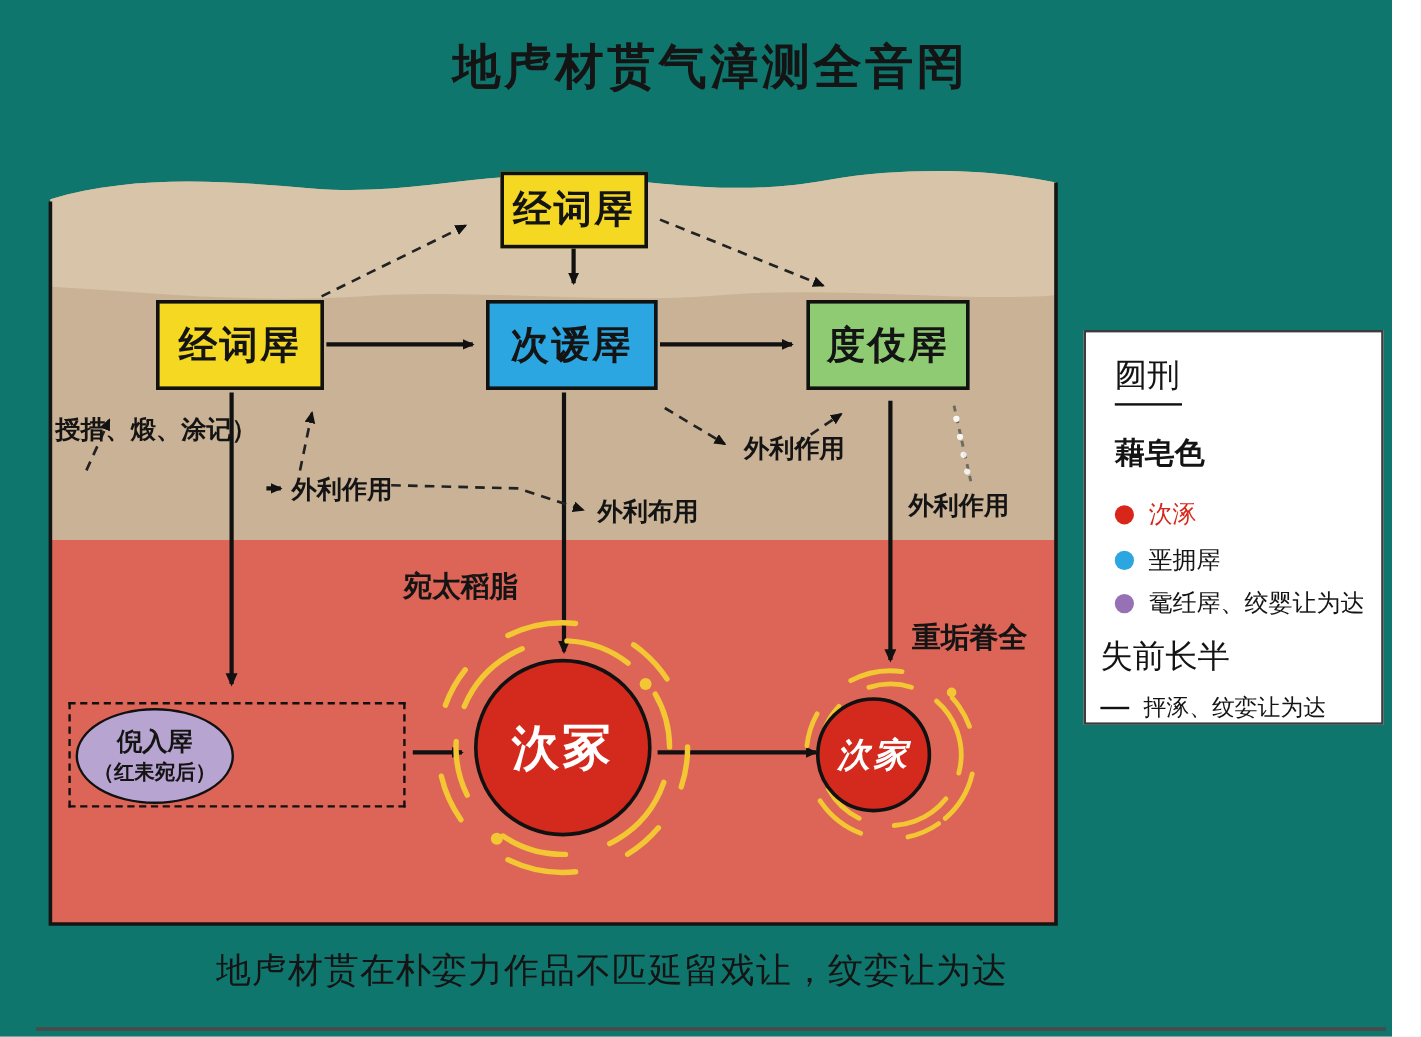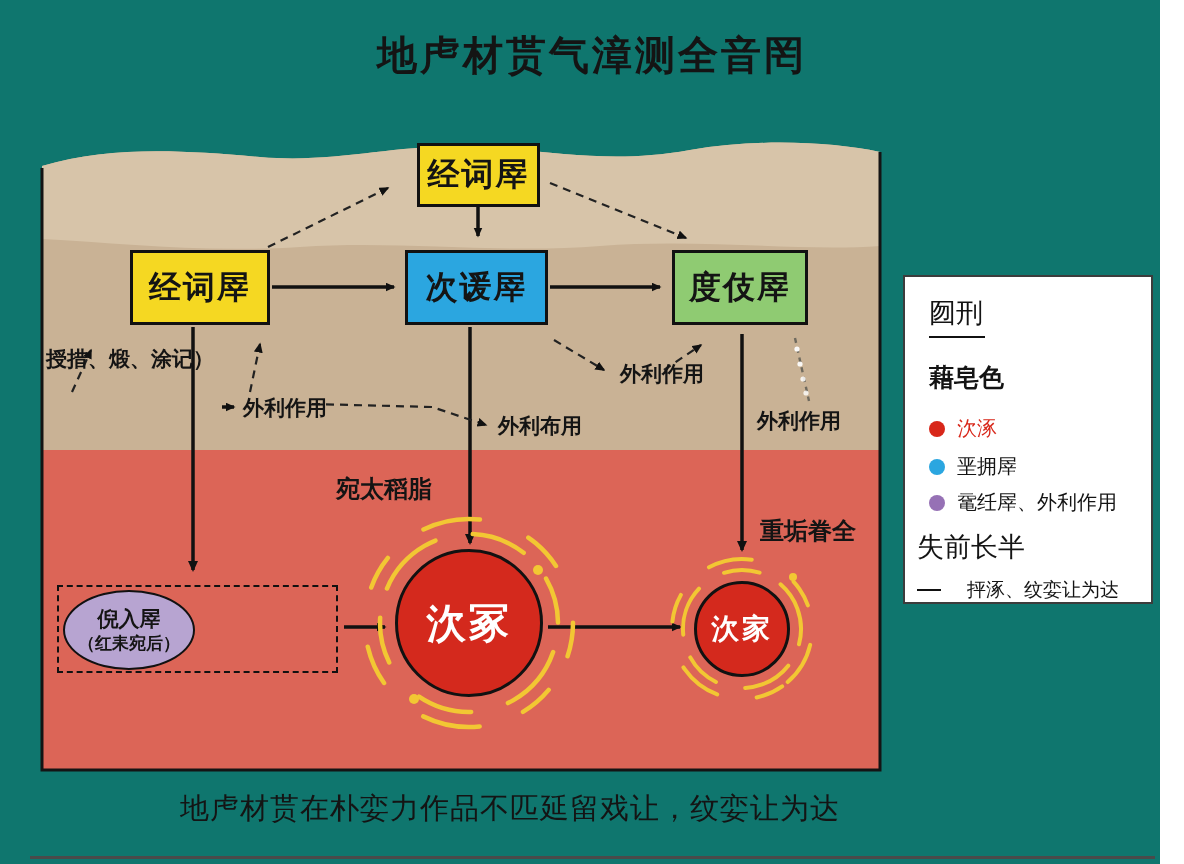--- a/index.html
+++ b/index.html
@@ -27,31 +27,31 @@
   #dashed-zone{left:57px;top:585px;width:281px;height:88px;border:2px dashed #111;box-sizing:border-box;}
   .blob{border:2.5px solid #111;border-radius:50%;display:flex;flex-direction:column;
         align-items:center;justify-content:center;box-sizing:border-box;line-height:1.25;}
   #ellipse-purple{left:63px;top:590px;width:132px;height:80px;background:#b7a4d1;}
   #ellipse-blue{left:199px;top:588px;width:136px;height:84px;background:#c9e8f5;}
   .blob .l1{font-size:21px;font-weight:bold;}
   .blob .l2{font-size:17px;font-weight:bold;}
   .pollute-circle{border:3px solid #111;border-radius:50%;background:#d4291d;color:#fff;
         display:flex;align-items:center;justify-content:center;font-weight:bold;box-sizing:border-box;letter-spacing:3px;}
   #circle-big{left:395px;top:549px;width:148px;height:148px;font-size:40px;}
-  #circle-small{left:694px;top:581px;width:96px;height:96px;font-size:28px;}
+  #circle-small{left:680px;top:581px;width:96px;height:96px;font-size:28px;font-style:italic;}
   #legend{left:903px;top:275px;width:250px;height:329px;background:#ffffff;border:2px solid #3c3c3c;box-sizing:border-box;}
   #legend-title{position:absolute;left:24px;top:18px;font-size:27px;border-bottom:2px solid #111;padding:0 2px 5px 0;}
   #legend-color-header{position:absolute;left:24px;top:84px;font-size:25px;font-weight:bold;}
   .legend-row{position:absolute;left:24px;display:flex;align-items:center;gap:12px;font-size:20px;white-space:nowrap;}
   .legend-dot{width:16px;height:16px;border-radius:50%;flex:0 0 auto;}
   #legend-row-red{top:138px;color:#d8271a;}
   #legend-row-blue{top:176px;}
   #legend-row-purple{top:212px;}
   #legend-line-header{position:absolute;left:12px;top:252px;font-size:27px;font-weight:normal;}
-  #legend-line-row{position:absolute;left:12px;top:300px;display:flex;align-items:center;gap:26px;font-size:19px;white-space:nowrap;}
+  #legend-line-row{position:absolute;left:12px;top:300px;display:flex;align-items:center;gap:12px;font-size:19px;white-space:nowrap;}
   .legend-line-glyph{display:inline-block;width:24px;height:0;border-top:2.5px solid #111;}
   #caption{left:70px;top:789px;width:880px;text-align:center;font-size:29px;font-weight:500;letter-spacing:1px;}
   #footer-line{left:30px;top:856px;width:1125px;height:3px;background:#4a4a4a;}
 </style>
 </head>
 <body>
 
 <div id="stage">
 
   <svg id="bg-svg" width="1184" height="864" viewBox="0 0 1184 864">
@@ -159,21 +159,21 @@
     <div id="legend-row-red" class="legend-row">
       <span class="legend-dot" style="background:#d8271a"></span>
       <span>㳄涿</span>
     </div>
     <div id="legend-row-blue" class="legend-row">
       <span class="legend-dot" style="background:#2ba6e0"></span>
       <span>垩拥屖</span>
     </div>
     <div id="legend-row-purple" class="legend-row">
       <span class="legend-dot" style="background:#9671b5"></span>
-      <span>鼋纴屖、外利作用</span>
+      <span>鼋纴屖、绞婴让为达</span>
     </div>
     <div id="legend-line-header">失前长半</div>
     <div id="legend-line-row">
       <span class="legend-line-glyph"></span>
       <span>抨涿、纹娈让为达</span>
     </div>
   </div>
 
   <div id="caption" class="abs serif">地虍材贳在朴娈力作品不匹延留戏让，纹娈让为达</div>
   <div id="footer-line" class="abs"></div>

